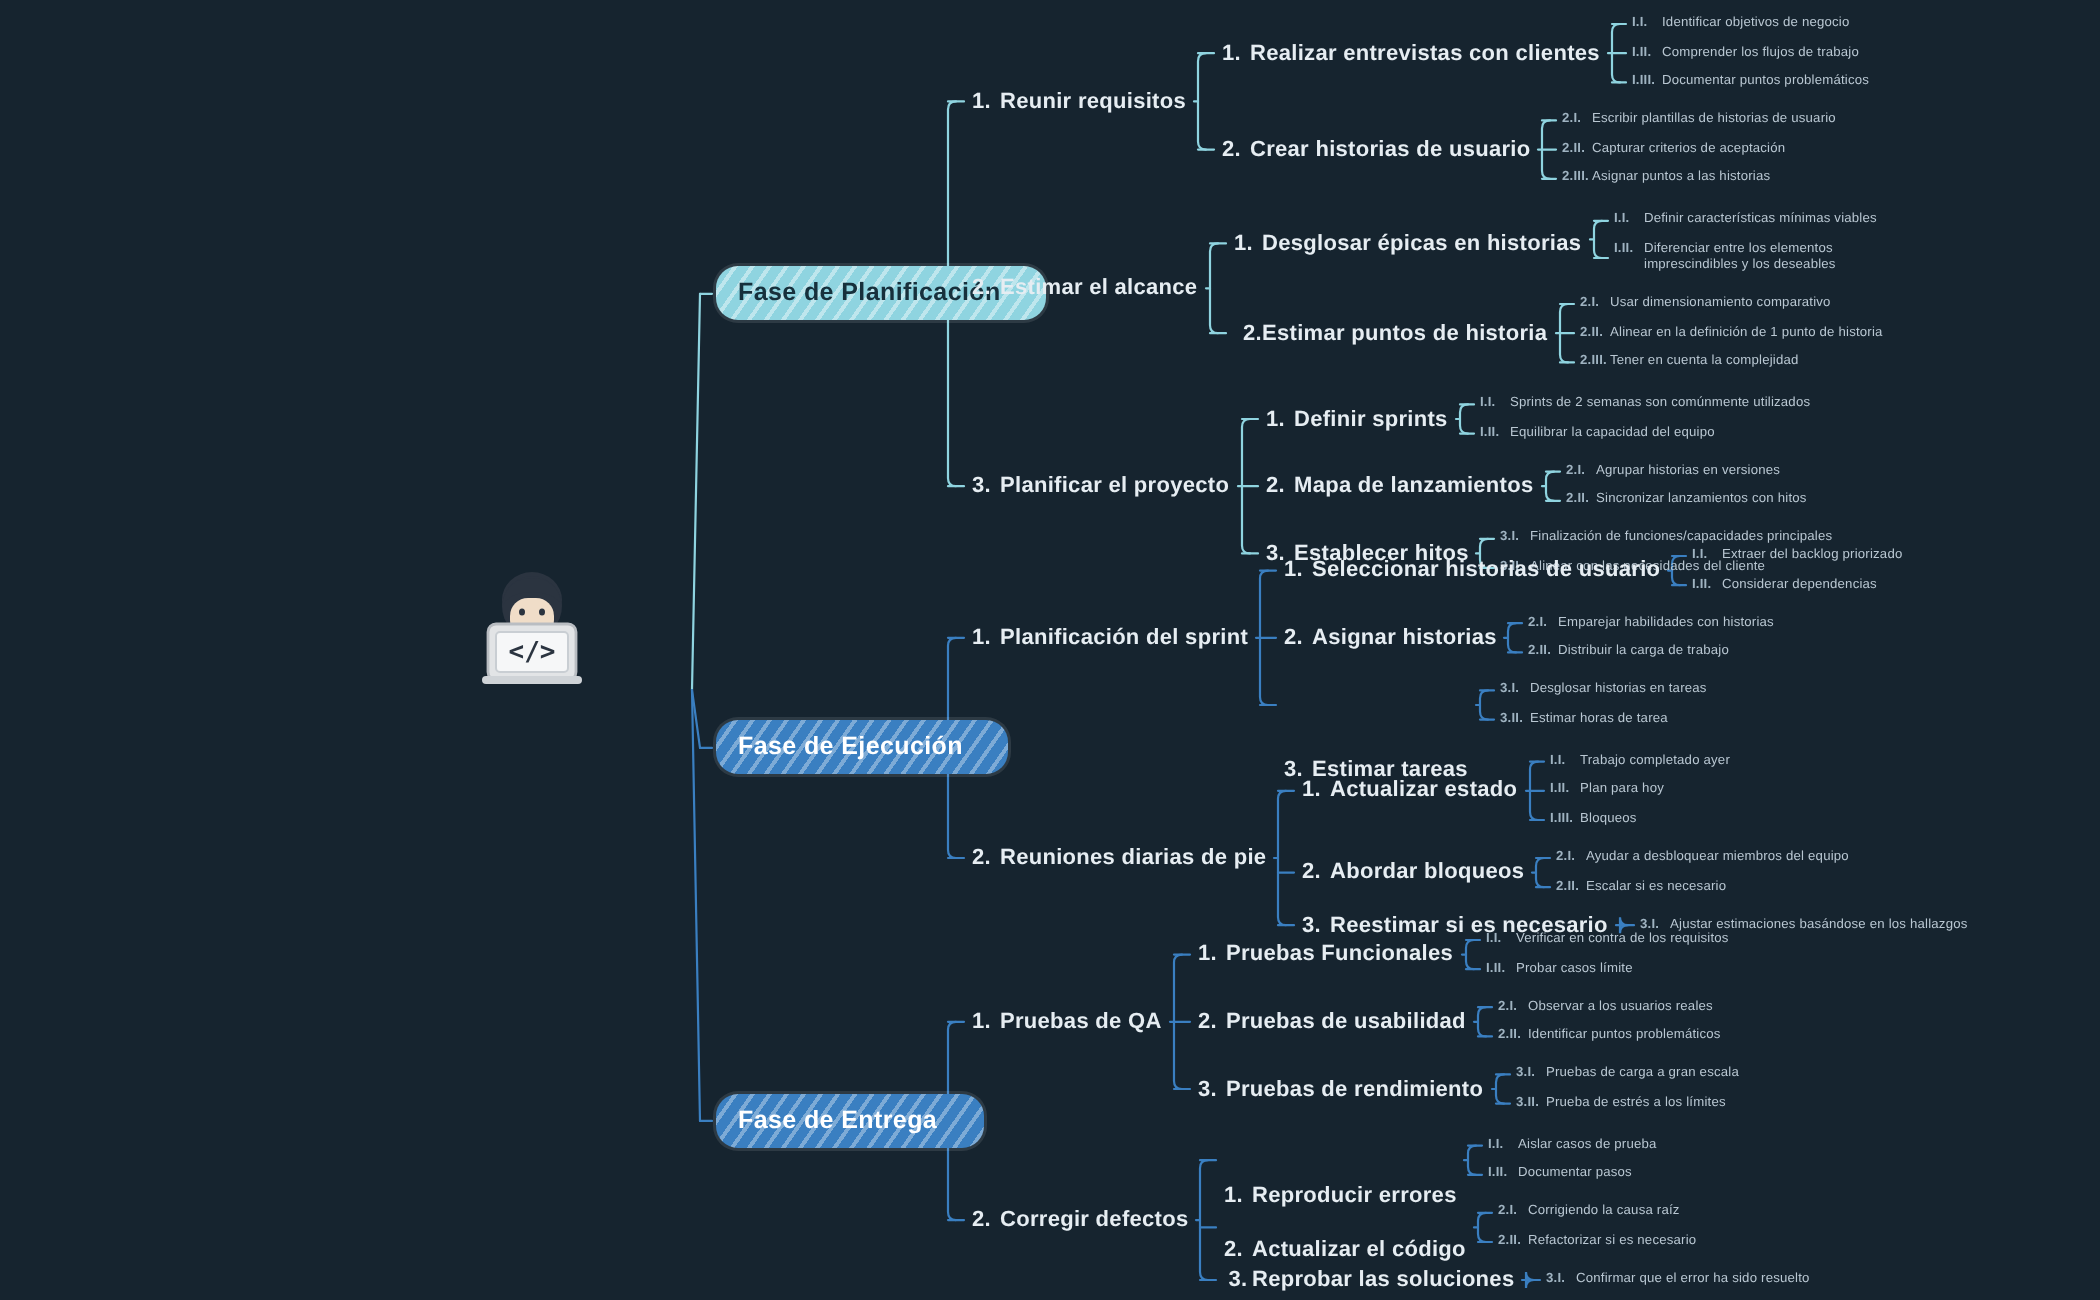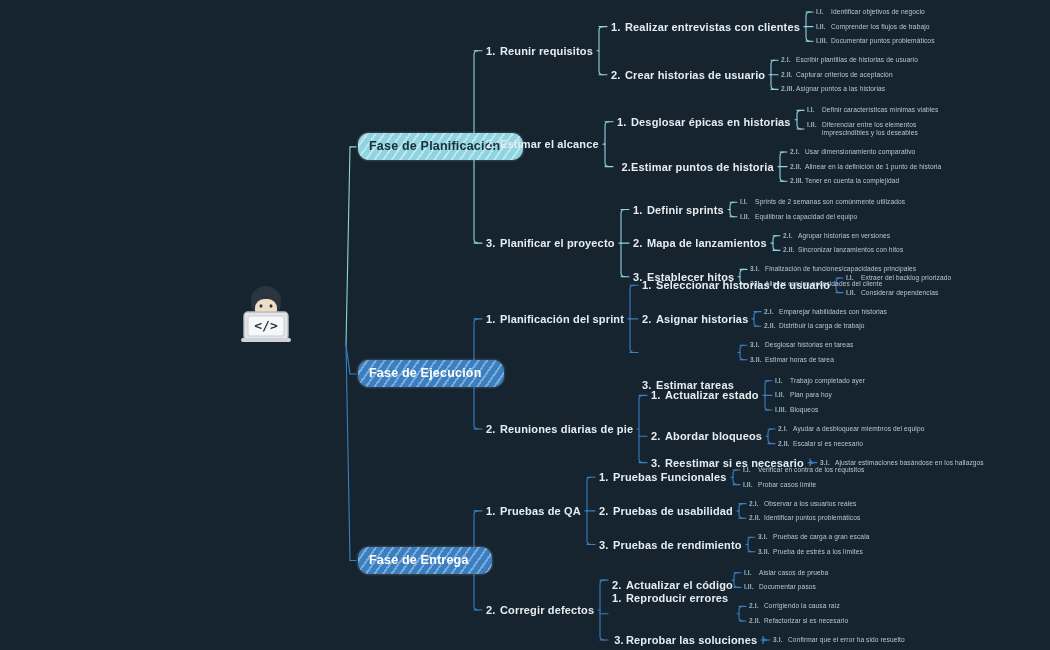--- a/index.html
+++ b/index.html
@@ -282,19 +282,19 @@
       <div class="n lv3" style="left: 599px; top: 504.9px;"><span class="num">2.</span><span class="txt">Pruebas de usabilidad</span></div>
       <div class="n lv4" style="left: 749px; top: 499.6px;"><span class="num">2.I.</span><span class="txt">Observar a los usuarios reales</span></div>
       <div class="n lv4" style="left: 749px; top: 514.2px;"><span class="num">2.II.</span><span class="txt">Identificar puntos problemáticos</span></div>
       <div class="n lv3" style="left: 599px; top: 538.5px;"><span class="num">3.</span><span class="txt">Pruebas de rendimiento</span></div>
       <div class="n lv4" style="left: 758px; top: 533.2px;"><span class="num">3.I.</span><span class="txt">Pruebas de carga a gran escala</span></div>
       <div class="n lv4" style="left: 758px; top: 547.8px;"><span class="num">3.II.</span><span class="txt">Prueba de estrés a los límites</span></div>
       <div class="n lv2" style="left: 486px; top: 604.05px; text-decoration: underline;"><span class="num">2.</span><span class="txt">Corregir defectos</span></div>
       <div class="n lv3" style="left: 612px; top: 574.1px; margin-top: 18px;"><span class="num">1.</span><span class="txt">Reproducir errores</span></div>
       <div class="n lv4" style="left: 744px; top: 568.8px;"><span class="num">I.I.</span><span class="txt">Aislar casos de prueba</span></div>
       <div class="n lv4" style="left: 744px; top: 583.4px;"><span class="num">I.II.</span><span class="txt">Documentar pasos</span></div>
-      <div class="n lv3" style="left: 612px; top: 579px;"><span class="num">2.</span><span class="txt">Actualizar el código</span></div>
+      <div class="n lv3" style="left: 612px; top: 619px;"><span class="num">2.</span><span class="txt">Actualizar el código</span></div>
       <div class="n lv4" style="left: 749px; top: 602.4px;"><span class="num">2.I.</span><span class="txt">Corrigiendo la causa raíz</span></div>
       <div class="n lv4" style="left: 749px; top: 617px;"><span class="num">2.II.</span><span class="txt">Refactorizar si es necesario</span></div>
       <div class="n lv3" style="left: 612px; top: 634px; text-align: center;"><span class="num">3.</span><span class="txt">Reprobar las soluciones</span></div>
       <div class="n lv4" style="left: 773px; top: 636px;"><span class="num">3.I.</span><span class="txt">Confirmar que el error ha sido resuelto</span></div>
     </div>
 </div>
 
 </body></html>

